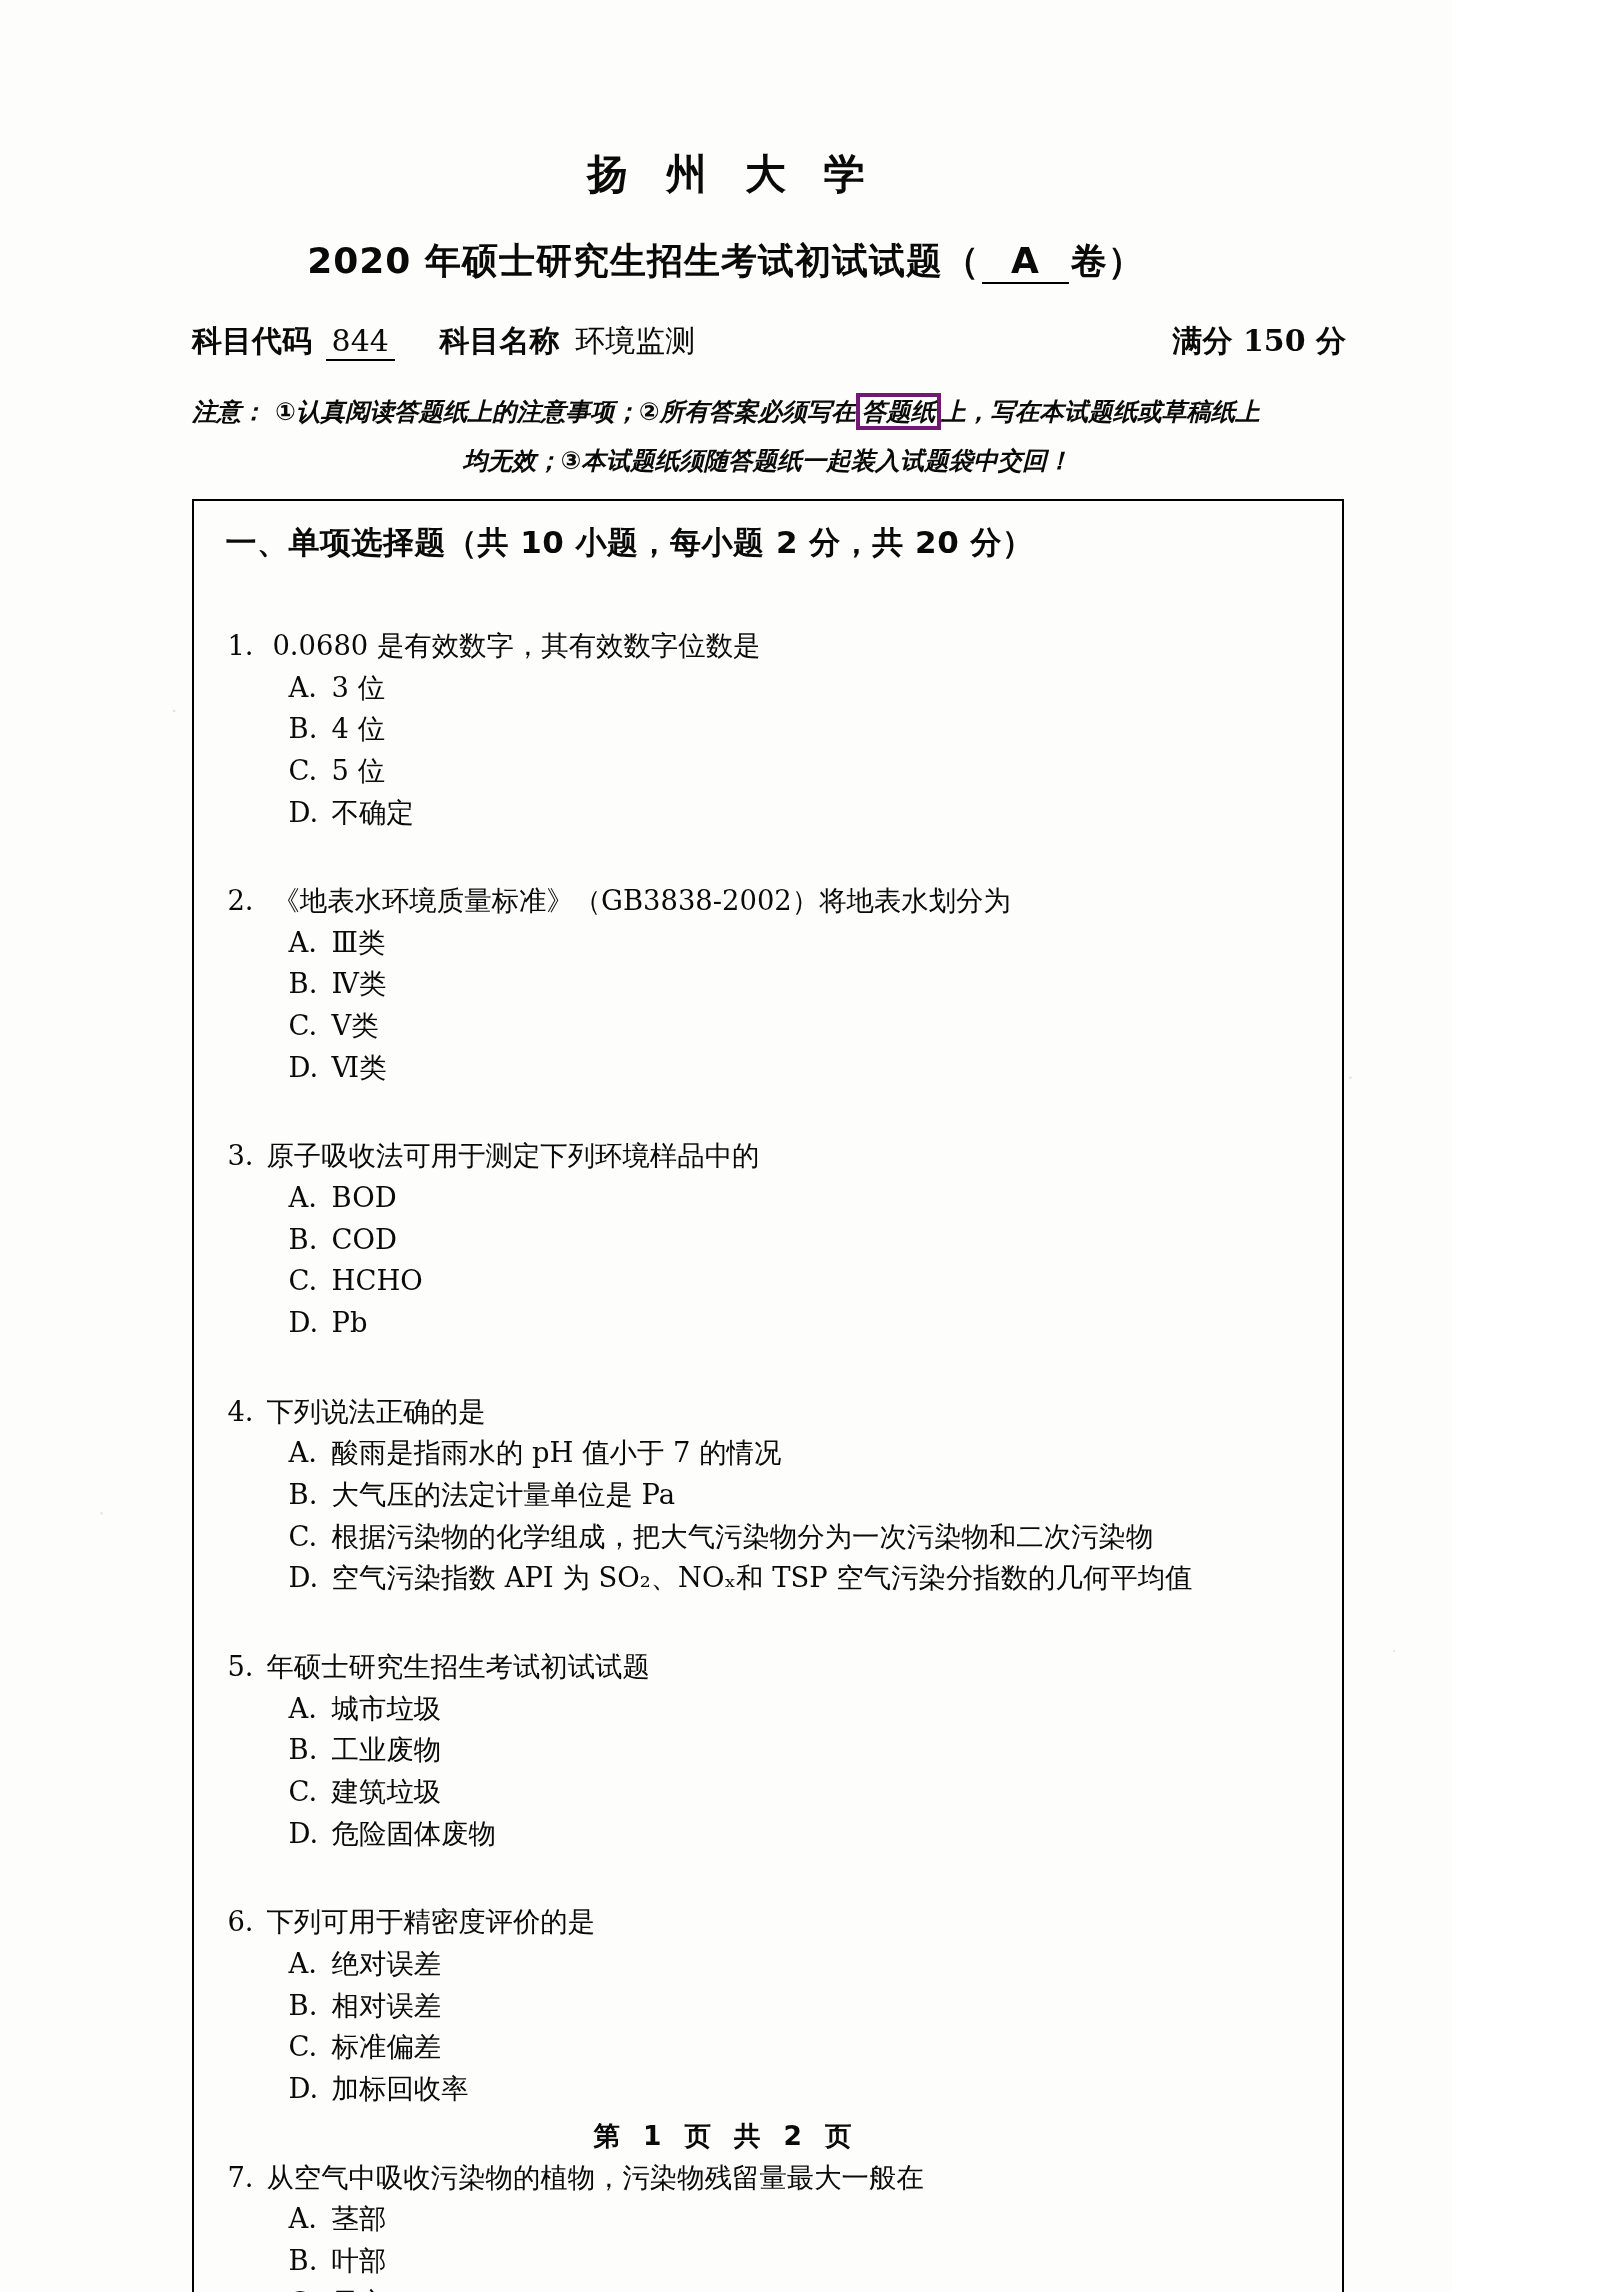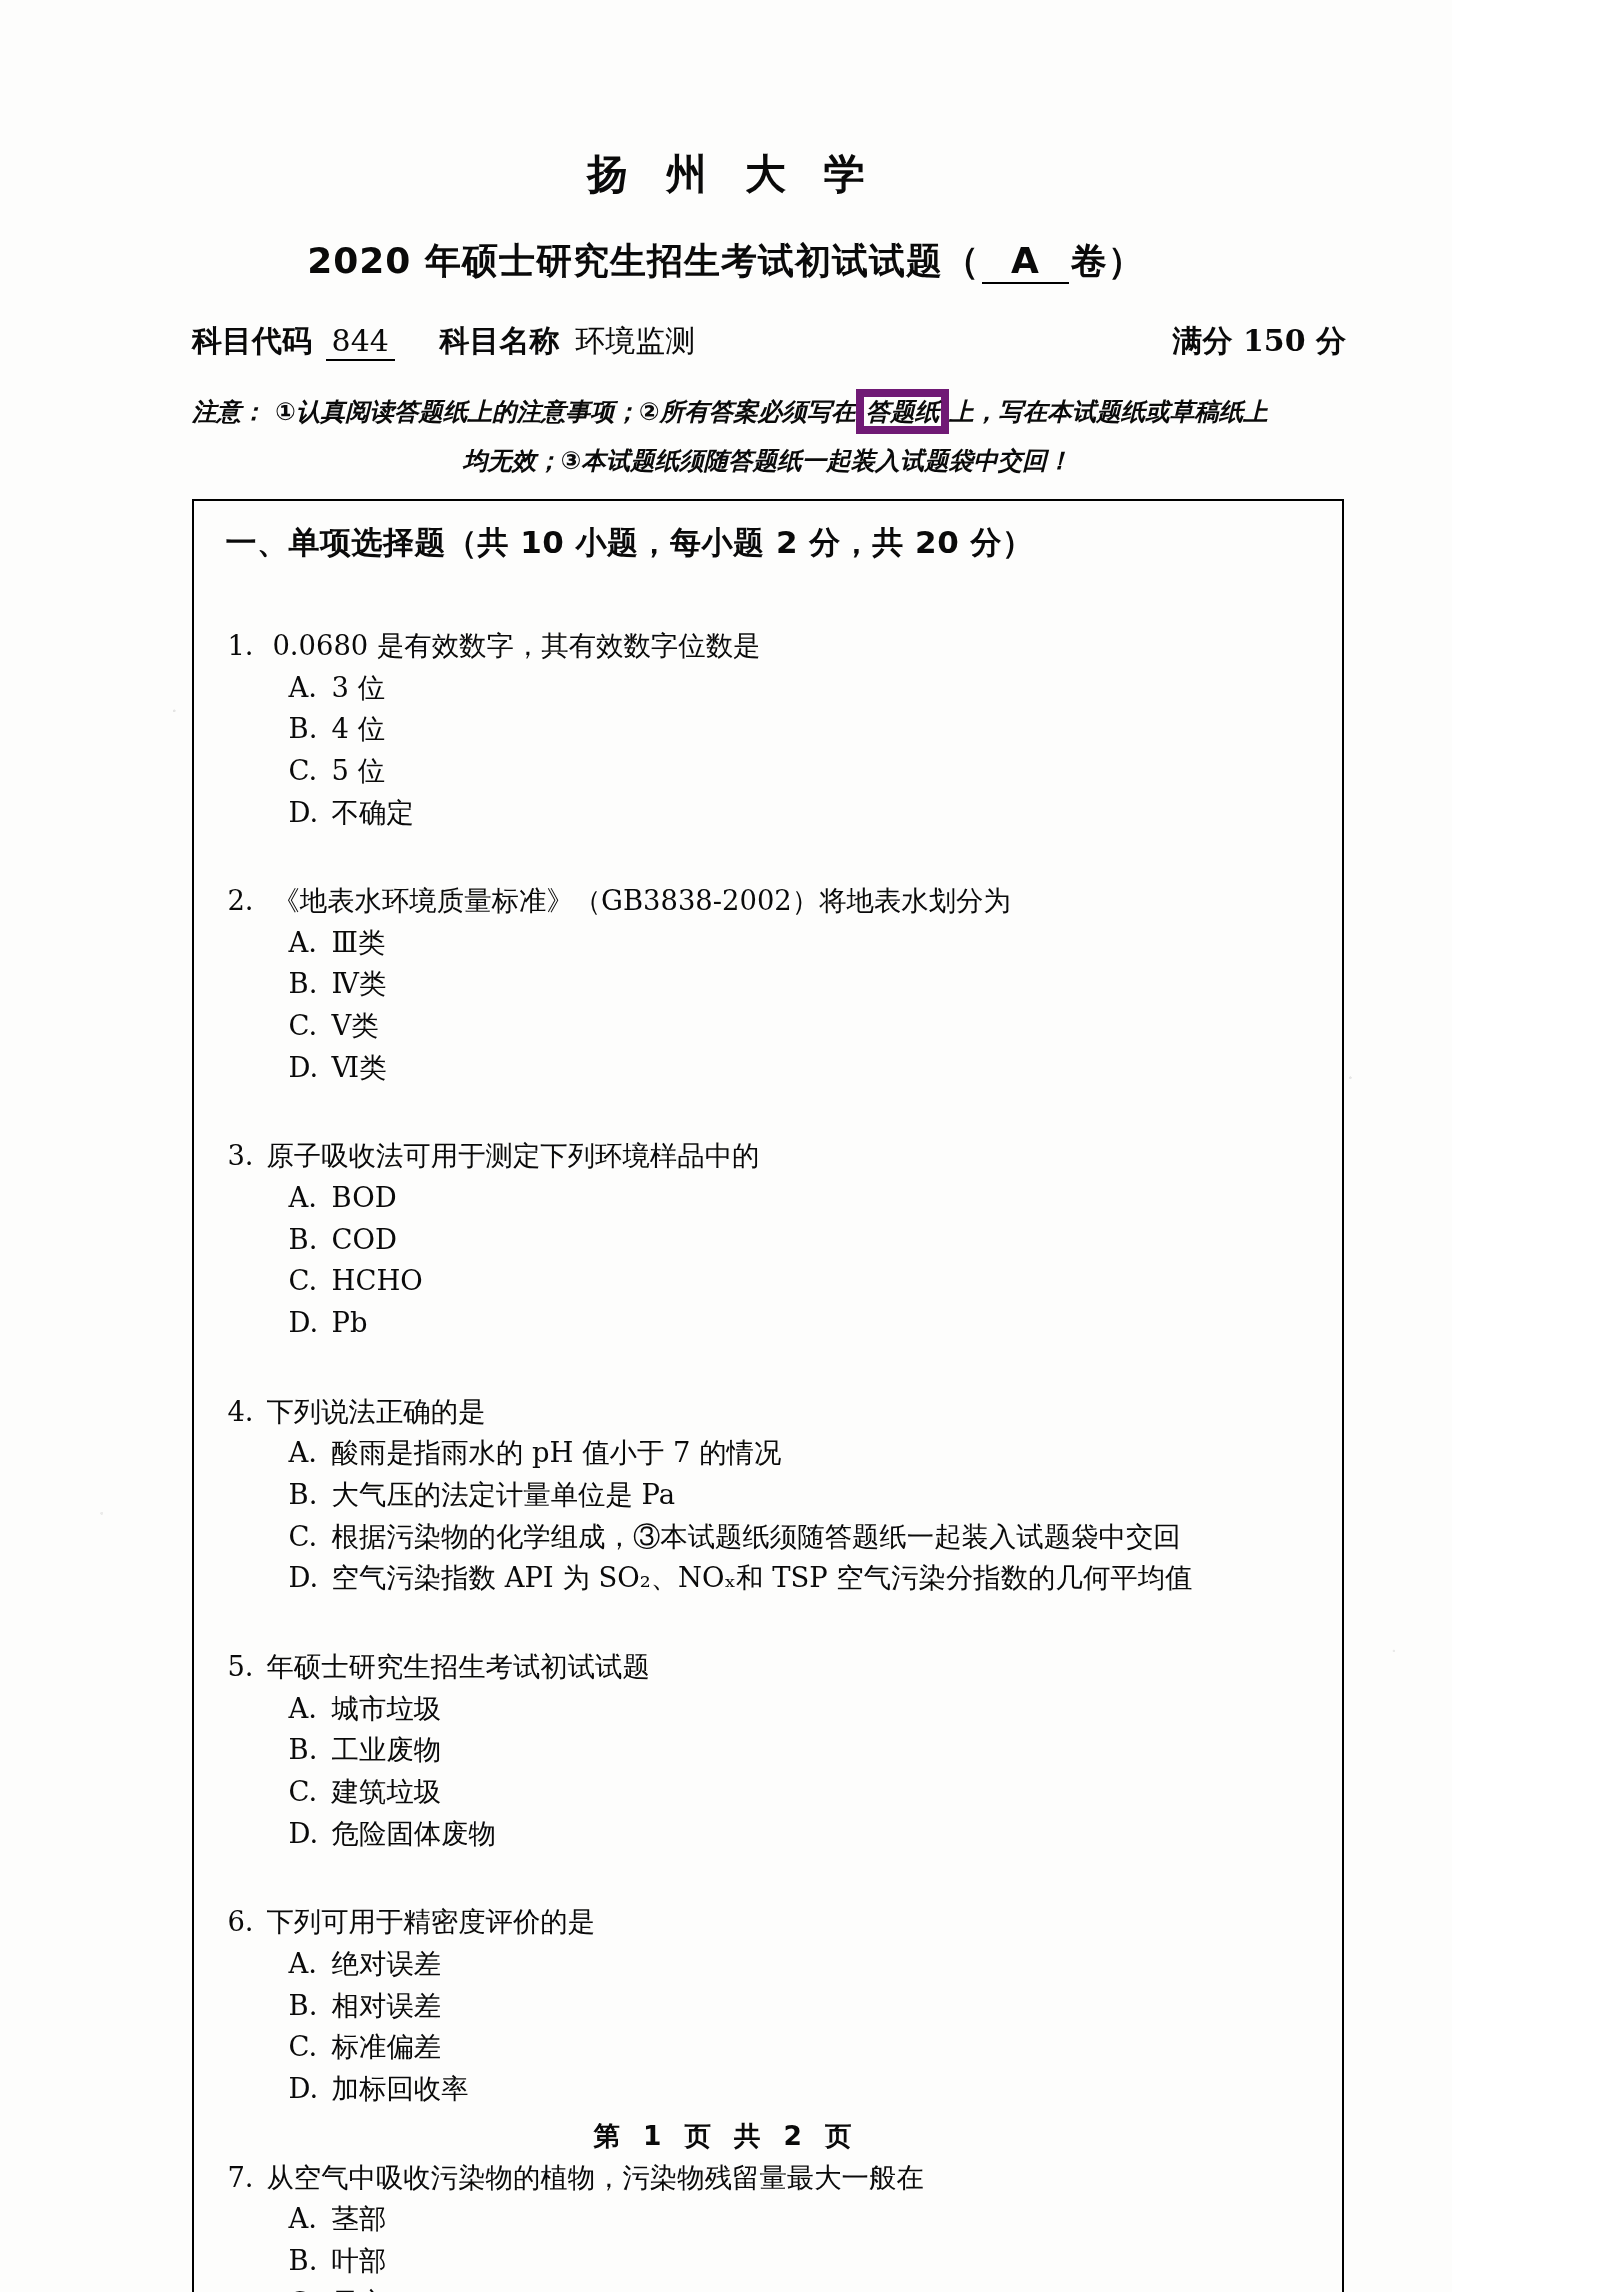--- a/index.html
+++ b/index.html
@@ -90,21 +90,21 @@
     margin: 25.5px 110px 0 192px;
     font-family: "DejaVu Sans", "Liberation Sans", sans-serif;
     font-style: italic;
     font-weight: 700;
     font-size: 24.5px;
     line-height: 1.95;
     text-align: justify;
   }
   .notice-lead { margin-right: 9.8px; }
   .boxed-term {
-    border: 8px solid #701a75;
+    border: 4px solid #701a75;
     padding: 0 2px;
   }
   .notice-line2 {
     display: block;
     text-align: center;
     margin-top: 2px;
   }
 
   .qbox {
     margin: 13.7px 108px 0 192px;
@@ -270,21 +270,21 @@
       <div class="opt">
         <span class="opt-letter">A.</span>
         <span class="opt-text">酸雨是指雨水的 pH 值小于 7 的情况</span>
       </div>
       <div class="opt">
         <span class="opt-letter">B.</span>
         <span class="opt-text">大气压的法定计量单位是 Pa</span>
       </div>
       <div class="opt">
         <span class="opt-letter">C.</span>
-        <span class="opt-text">根据污染物的化学组成，③本试题纸须随答题纸一起装入试题袋中交回</span>
+        <span class="opt-text">根据污染物的化学组成，把大气污染物分为一次污染物和二次污染物</span>
       </div>
       <div class="opt">
         <span class="opt-letter">D.</span>
         <span class="opt-text">空气污染指数 API 为 SO₂、NOₓ和 TSP 空气污染分指数的几何平均值</span>
       </div>
     </div>
 
     <div class="q">
       <div class="q-stem">
         <span class="q-num wide">5.</span>

